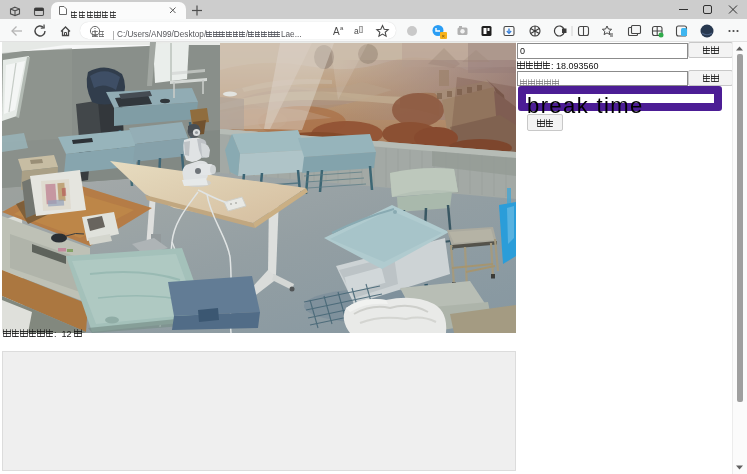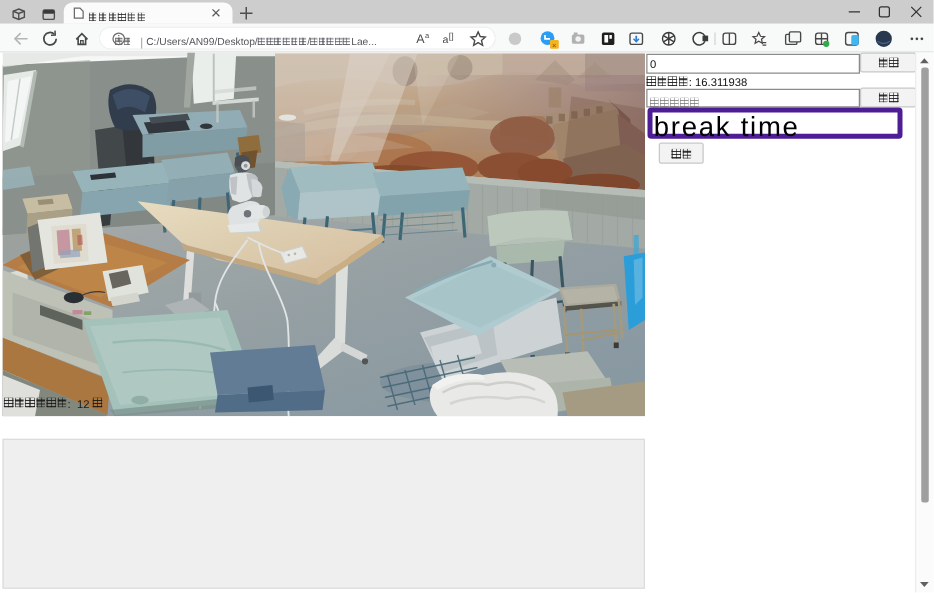--- a/index.html
+++ b/index.html
@@ -18,26 +18,26 @@
  repeating-linear-gradient(90deg,rgba(40,40,40,.6) 0 1px,transparent 1px 3px)}
 .zu{display:inline-block;vertical-align:middle;border-radius:.5px;width:5.8px;height:6.4px;margin:0 .8px 2px 0;
  background:repeating-linear-gradient(0deg,rgba(80,82,90,.85) 0 1px,transparent 1px 2.2px),
  repeating-linear-gradient(90deg,rgba(80,82,90,.6) 0 1px,transparent 1px 2.9px)}
 
 #titlebar{left:0;top:0;width:747px;height:19px;background:#cdcdcd}
 #tab{left:51px;top:2px;width:135px;height:17px;background:#fbfbfb;border-radius:7px 7px 0 0}
 #toolbar{left:0;top:19px;width:747px;height:22px;background:#f8f9f9;border-bottom:1px solid #e2e2e2}
 #pill{left:80px;top:22px;width:316px;height:17px;background:#fff;border-radius:9px;box-shadow:0 0 1px rgba(0,0,0,.18)}
 
-#statusline{left:3px;top:318px;font-size:10px;color:#1a1a1a}
+#statusline{left:3px;top:328px;font-size:10px;color:#1a1a1a}
 #graybox{left:2px;top:351px;width:514px;height:120px;background:#efefef;border:1px solid #dcdcdc;box-sizing:border-box}
 
 .inp{position:absolute;box-sizing:border-box;background:#fff;border:1px solid #8b8b8b;font-size:9px;color:#111;padding:1px 2px;line-height:13px}
 .btn{position:absolute;box-sizing:border-box;background:#f3f3f3;border:1px solid #c8c8c8;border-radius:2px;text-align:center;font-size:9px;color:#111}
-#redbox{left:518px;top:86px;width:204px;height:25px;background:#fff;border:4px solid #4c1d95;border-radius:3px;box-sizing:border-box;
+#redbox{left:518px;top:86px;width:204px;height:25px;background:#fff;border:8px solid #4c1d95;border-radius:3px;box-sizing:border-box;
  font-size:22px;color:#000;letter-spacing:1.4px;padding:0 0 0 1px;line-height:23px}
 
 #sbtrack{left:732px;top:42px;width:15px;height:432px;background:#fbfbfb;border-left:1px solid #ececec;box-sizing:border-box}
 #sbthumb{left:737px;top:54px;width:6px;height:348px;background:#9f9f9f;border-radius:2px}
 </style></head>
 <body>
 
 <div class="abs" id="titlebar"></div>
 <div class="abs" id="tab"></div>
 <div class="abs" id="toolbar"></div>
@@ -472,21 +472,21 @@
 <polygon points="86,286 204,274 206,282 90,291" fill="#7d958f" opacity=".7"></polygon>
 <polygon points="166,240 250,234 258,270 172,274" fill="#66809a"></polygon>
 <polygon points="172,274 258,270 256,286 170,288" fill="#546f8b"></polygon>
 <polygon points="196,268 216,266 217,278 197,280" fill="#3e5a76"></polygon>
 <rect x="0" y="0" width="514" height="291" fill="#0a1418" opacity=".035"></rect>
     </svg></div>
 <div class="abs" id="statusline"><span class="z"></span><span class="z"></span><span class="z"></span><span class="z"></span><span class="z"></span><span class="z"></span><span style="font-size:9px">:&nbsp; 12 </span><span class="z"></span></div>
 <div class="abs" id="graybox"></div>
 <input class="inp" style="left: 517px; top: 43px; width: 171px; height: 16px;" value="0">
 <div class="btn" style="left:688px;top:42px;width:45px;height:16px;line-height:15px"><span class="z"></span><span class="z" style="margin-right:0"></span></div>
-<div class="abs" style="left:517px;top:60px;font-size:9px;color:#111"><span class="z"></span><span class="z"></span><span class="z"></span><span class="z"></span><span style="vertical-align:middle">: 16.311938</span></div>
+<div class="abs" style="left:517px;top:60px;font-size:9px;color:#111"><span class="z"></span><span class="z"></span><span class="z"></span><span class="z"></span><span style="vertical-align:middle">: 18.093560</span></div>
 <input class="inp" style="left: 517px; top: 71px; width: 171px; height: 15px;" value="">
 <div class="abs" style="left:520px;top:74px"><span class="zg"></span><span class="zg"></span><span class="zg"></span><span class="zg"></span><span class="zg"></span></div>
 <div class="btn" style="left:688px;top:70px;width:45px;height:16px;line-height:15px"><span class="z"></span><span class="z" style="margin-right:0"></span></div>
 <div class="abs" id="redbox">break time</div>
 <div class="btn" style="left:527px;top:114px;width:36px;height:17px;line-height:16px"><span class="z"></span><span class="z" style="margin-right:0"></span></div>
 <div class="abs" id="sbtrack"></div>
 <div class="abs" id="sbthumb"></div>
 <svg class="abs" style="left:732px;top:42px" width="15" height="432">
 <path d="M4,8.5 L7.5,4.5 L11,8.5 Z" fill="#606060"></path>
 <path d="M4,423.5 L7.5,427.5 L11,423.5 Z" fill="#606060"></path>

